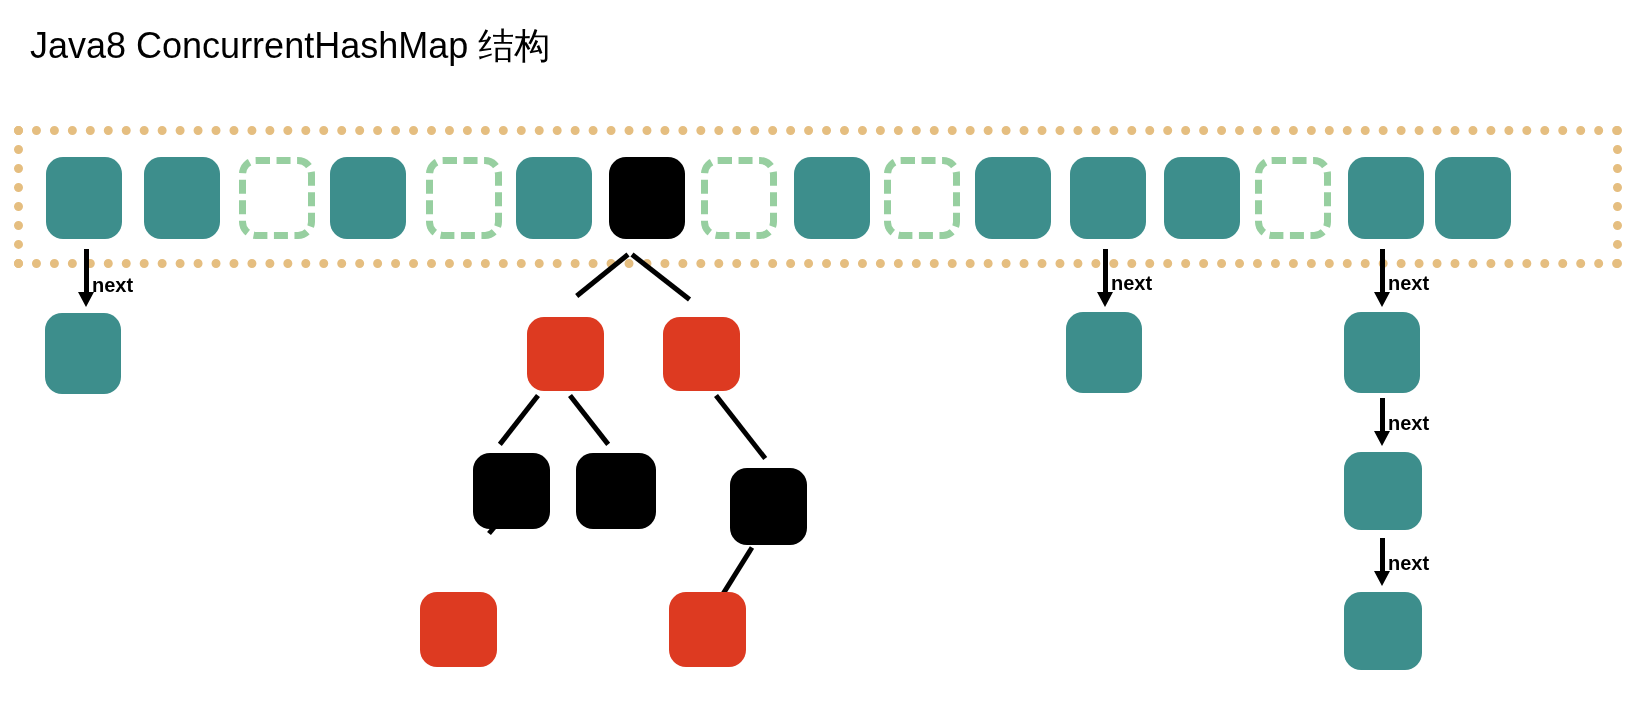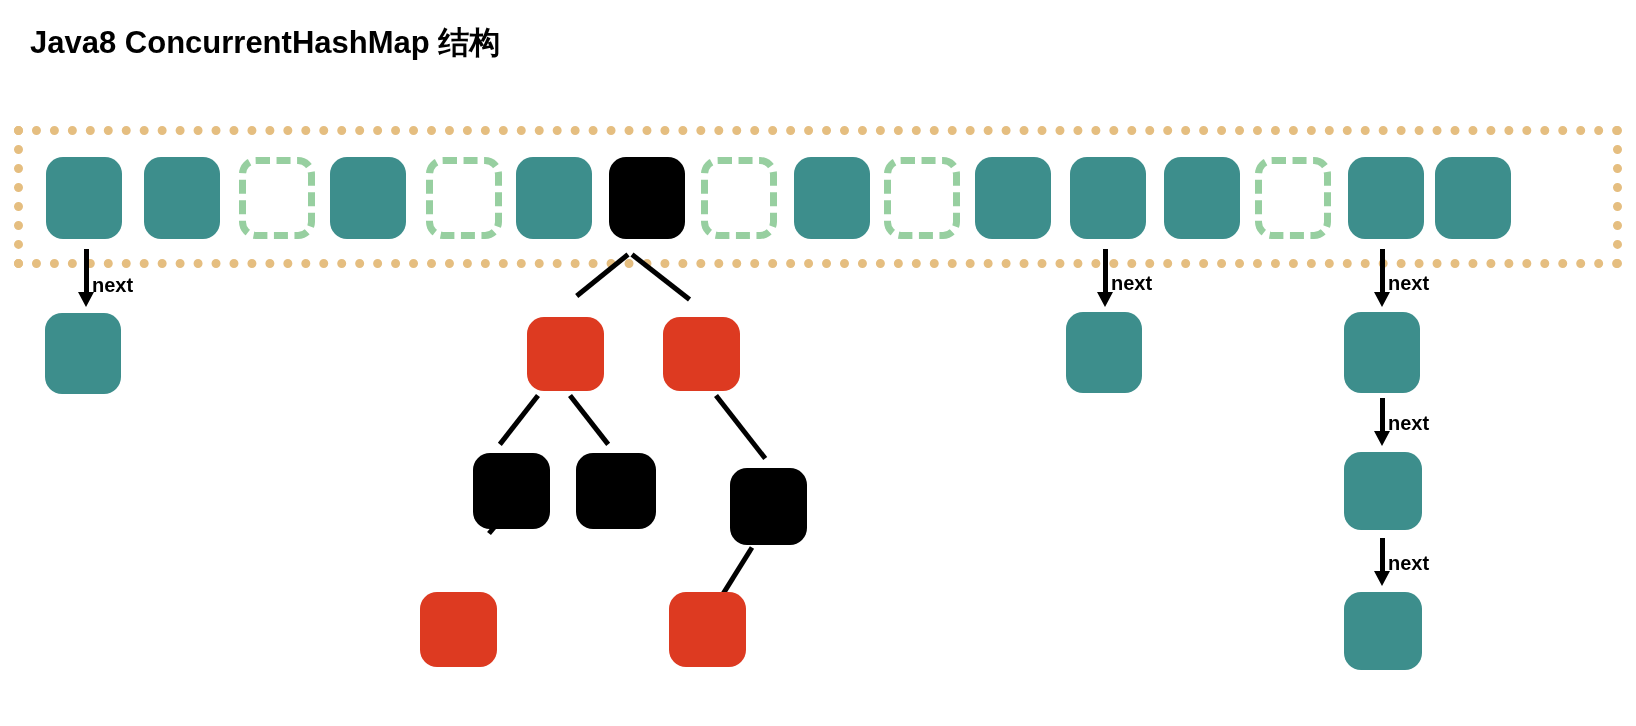--- a/index.html
+++ b/index.html
@@ -18,22 +18,22 @@
   #diagram-root {
     position: absolute;
     inset: 0;
   }
 
   
   .title {
     position: absolute;
     left: 30px;
     top: 22px;
-    font-size: 31px;
-    font-weight: bold;
+    font-size: 36px;
+    font-weight: normal;
     color: #000000;
     letter-spacing: 0px;
     white-space: nowrap;
   }
 
   
   .array-container {
     position: absolute;
     left: 14px;
     top: 126px;

